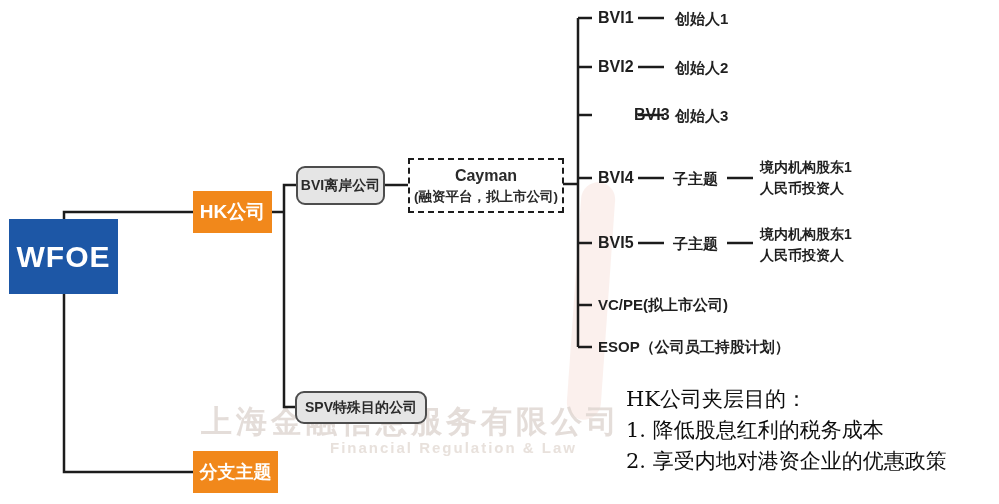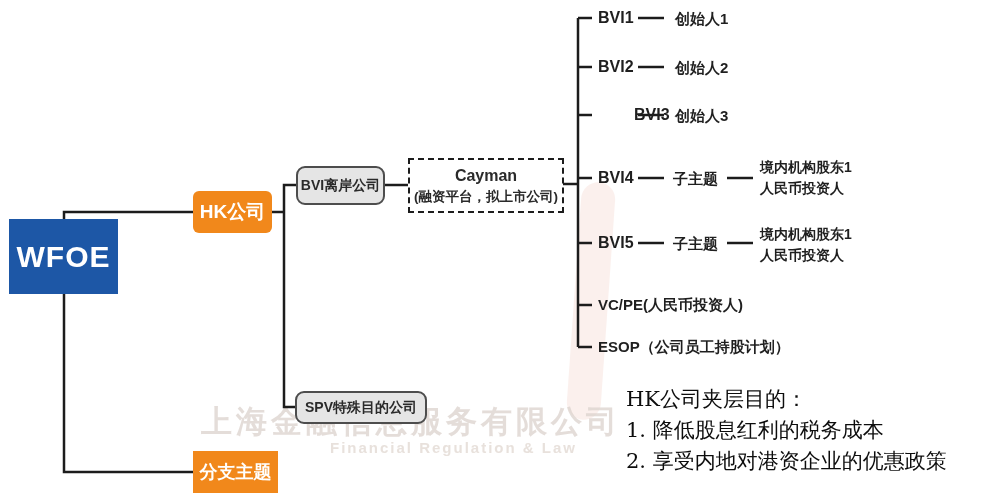--- a/index.html
+++ b/index.html
@@ -93,21 +93,21 @@
     <path d="M638 67 L664 67"></path>
     <path d="M638 115 L664 115"></path>
     <path d="M638 178 L664 178"></path>
     <path d="M727 178 L753 178"></path>
     <path d="M638 243 L664 243"></path>
     <path d="M727 243 L753 243"></path>
   </svg>
 
   <div class="box box-root" style="left:9px;top:219px;width:109px;height:75px;">WFOE</div>
 
-  <div class="box box-orange" style="left:193px;top:191px;width:79px;height:42px;border-radius:6px;">HK公司</div>
+  <div class="box box-orange" style="left:193px;top:191px;width:79px;height:42px;">HK公司</div>
   <div class="box box-orange" style="left:193px;top:451px;width:85px;height:42px;font-size:18px;">分支主题</div>
 
   <div class="box box-node" style="left:296px;top:166px;width:89px;height:39px;">BVI离岸公司</div>
   <div class="box box-node" style="left:295px;top:391px;width:132px;height:33px;">SPV特殊目的公司</div>
 
   <div class="box box-dashed" style="left:408px;top:158px;width:156px;height:55px;">
     <span class="cayman-title">Cayman</span>
     <span class="cayman-sub">(融资平台，拟上市公司)</span>
   </div>
 
@@ -127,21 +127,21 @@
     <div>人民币投资人</div>
   </div>
 
   <span class="leaf" style="left:598px;top:235px;">BVI5</span>
   <span class="leaf cn" style="left:673px;top:236px;">子主题</span>
   <div class="owner" style="left:760px;top:224px;">
     <div>境内机构股东1</div>
     <div>人民币投资人</div>
   </div>
 
-  <span class="leaf" style="left:598px;top:297px;font-size:15px;">VC/PE(人民币投资人)</span>
+  <span class="leaf" style="left:598px;top:297px;font-size:15px;">VC/PE(拟上市公司)</span>
   <span class="leaf" style="left:598px;top:339px;font-size:15px;">ESOP（公司员工持股计划）</span>
 
   <div class="note">
     <div>HK公司夹层目的：</div>
     <div>1. 降低股息红利的税务成本</div>
     <div>2. 享受内地对港资企业的优惠政策</div>
   </div>
 
 </div>
 

